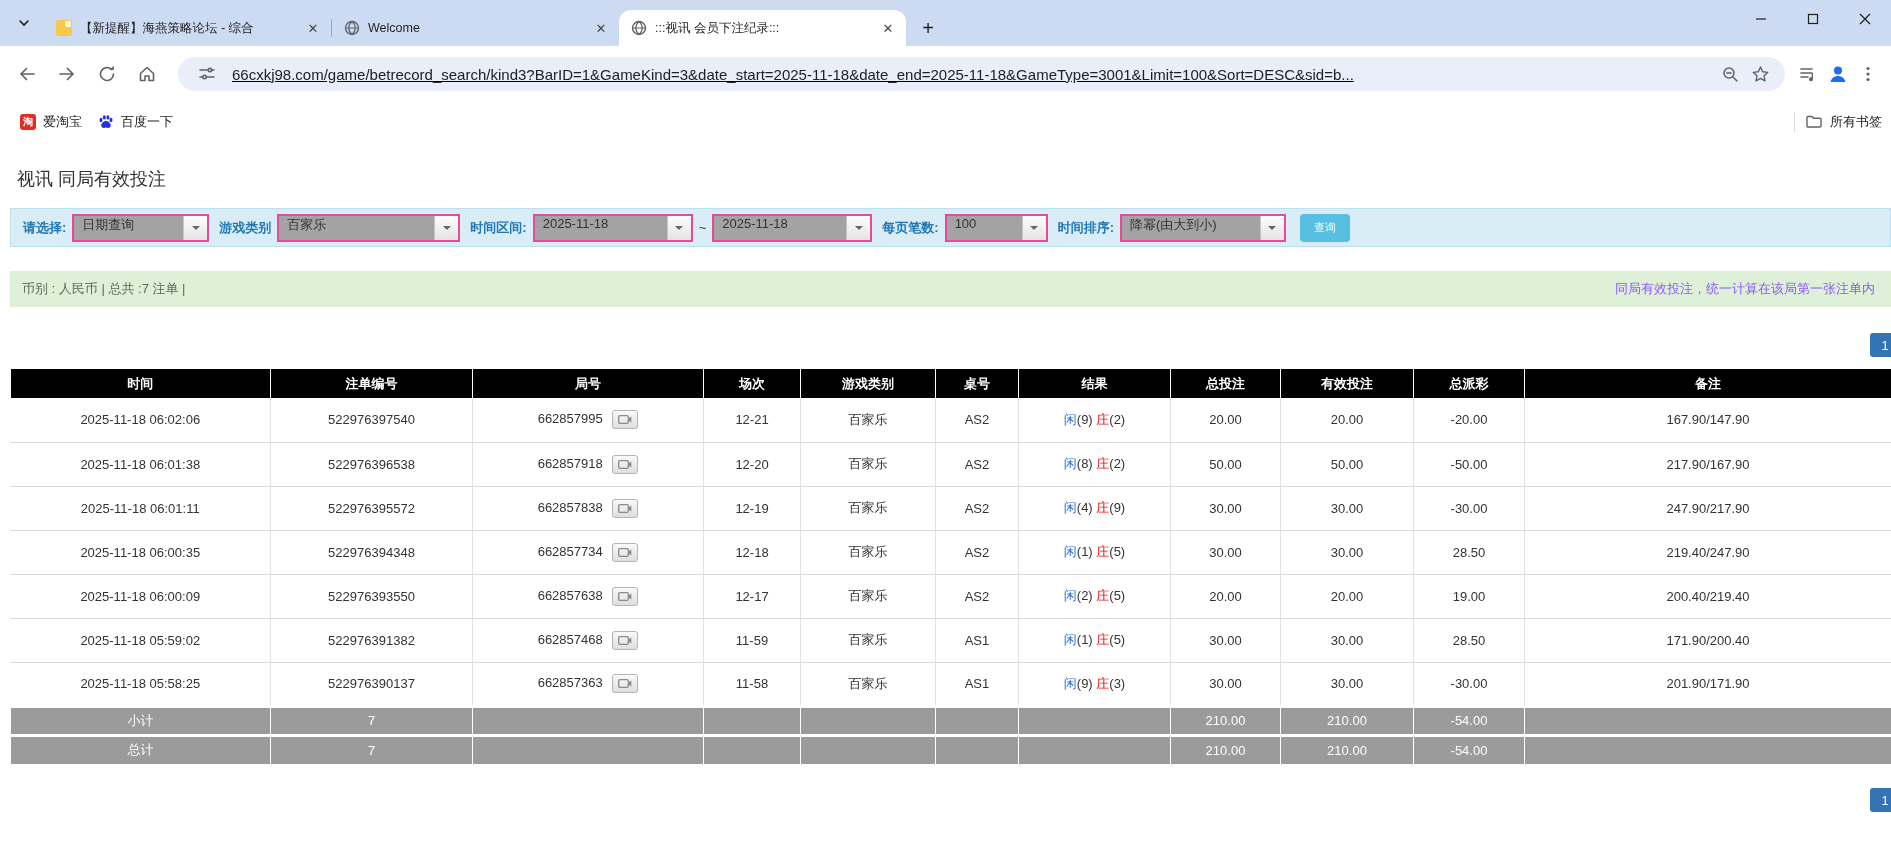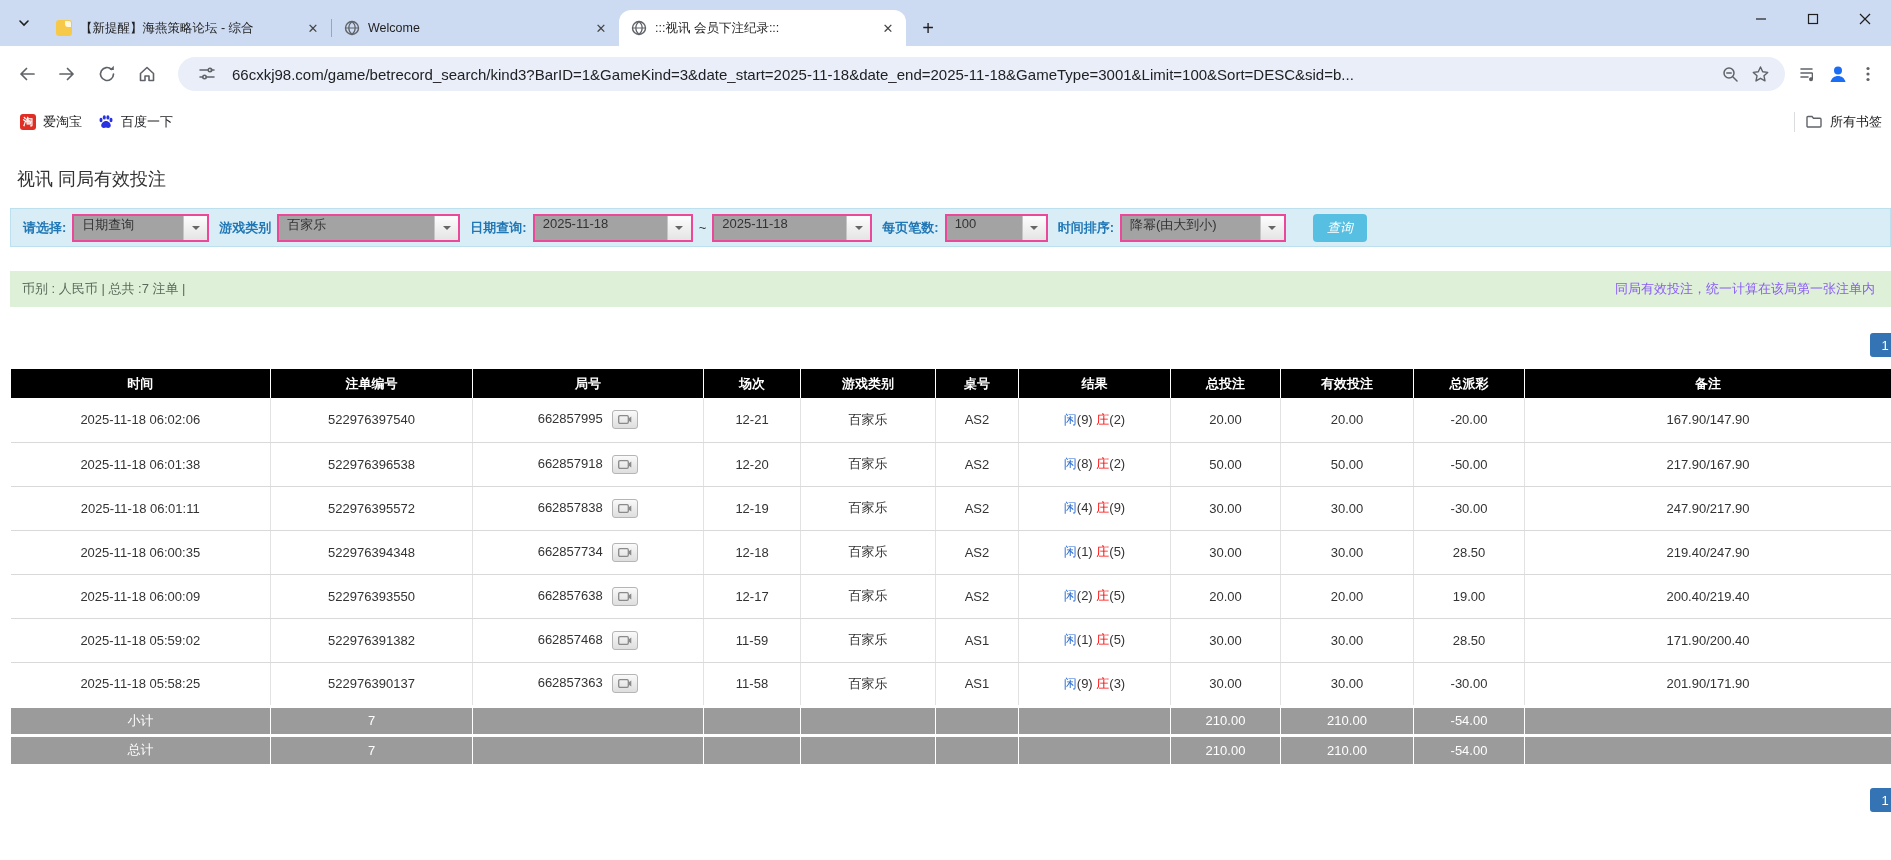--- a/index.html
+++ b/index.html
@@ -24,21 +24,21 @@
   .newtab-btn { width:28px; height:28px; margin:0 0 4px 8px; border:none; background:transparent;
     font-size:20px; color:#1f1f1f; border-radius:50%; cursor:pointer; line-height:1; }
   .win-controls { position:absolute; right:0; top:0; height:38px; display:flex; align-items:center; }
   .win-btn { width:52px; height:38px; display:flex; align-items:center; justify-content:center;
     color:#1f1f1f; cursor:pointer; }
 
   .toolbar { height:56px; background:#fff; display:flex; align-items:center; padding:0 8px 0 10px; }
   .nav-btn { width:34px; height:34px; border:none; background:transparent; border-radius:50%;
     display:flex; align-items:center; justify-content:center; margin-right:6px; cursor:pointer; color:#5f6368; }
   .omnibox { flex:1; height:34px; background:#e9eef8; border-radius:17px; display:flex; align-items:center;
-    padding:0 10px 0 14px; margin:0 8px; min-width:0; }
+    padding:0 10px 0 14px; margin:0 8px; min-width:0;text-decoration:underline; }
   .omnibox .url { flex:1; font-size:15px; color:#202124; white-space:nowrap; overflow:hidden; margin-left:10px; }
   .pill-icon { width:30px; height:30px; display:flex; align-items:center; justify-content:center;
     border-radius:50%; color:#5f6368; cursor:pointer; flex:none; }
   .toolbar-right { display:flex; align-items:center; flex:none; }
 
   .bookmarksbar { height:40px; background:#fff; display:flex; align-items:center; padding:0 0 0 12px; }
   .bm-item { display:flex; align-items:center; gap:7px; padding:4px 8px; border-radius:8px;
     font-size:13px; color:#202124; cursor:pointer; }
   .bm-fav-taobao { width:16px; height:16px; background:#e02e24; border-radius:3px; color:#fff;
     font-size:10px; display:flex; align-items:center; justify-content:center; font-weight:700; }
@@ -53,21 +53,21 @@
   .filterbar { margin-left:10px; width:calc(100% - 10px); height:39px; background:#d9edf7;
     border:1px solid #bce0ee; display:flex; align-items:center; padding:0 8px; gap:6px; }
   .f-label { font-size:13px; font-weight:700; color:#2077b4; white-space:nowrap; margin-left:4px; }
   .combo { height:28px; background:#a3a3a3; border:2px solid #ec4899; display:flex; align-items:flex-start; }
   .combo-text { flex:1; font-size:13px; color:#333; padding-left:8px; white-space:nowrap; overflow:hidden; }
   .combo-btn { width:24px; height:100%; background:linear-gradient(#fdfdfd,#e4e4e4); border-left:1px solid #c5c5c5;
     display:flex; align-items:center; justify-content:center; cursor:pointer; flex:none; }
   .caret { width:0; height:0; border:4px solid transparent; border-top-color:#666; margin-top:4px; }
   .tilde { font-size:13px; color:#333; }
   .search-btn { height:28px; padding:0 14px; background:#57bfe1; color:#fff; border:none; border-radius:4px;
-    font-size:13px; cursor:pointer; margin-left:21px;font-style:italic; }
+    font-size:11px; cursor:pointer; margin-left:8px; }
 
   .infobar { margin:24px 0 0 10px; width:calc(100% - 10px); height:36px; background:#dff0d8;
     display:flex; align-items:center; justify-content:space-between; padding:0 16px 0 12px; }
   .infobar .left { font-size:13px; color:#5a6a5a; }
   .infobar .right { font-size:13px; color:#8b5cf6; }
 
   .pager-row { height:24px; position:relative; }
   .pager-row.top { margin-top:26px; }
   .pager-row.bottom { margin-top:24px; }
   .page-btn { position:absolute; right:-9px; top:0; width:30px; height:24px; background:#3474b5;
@@ -253,21 +253,21 @@
   </div>
 
   <span class="f-label">游戏类别</span>
   <div class="combo" style="width:183px">
     <span class="combo-text">百家乐</span>
     <span class="combo-btn">
         <i class="caret"></i>
       </span>
   </div>
 
-  <span class="f-label">日期查询:</span>
+  <span class="f-label">时间区间:</span>
   <div class="combo" style="width:160px">
     <span class="combo-text">2025-11-18</span>
     <span class="combo-btn">
         <i class="caret"></i>
       </span>
   </div>
   <span class="tilde">~</span>
   <div class="combo" style="width:160px">
     <span class="combo-text">2025-11-18</span>
     <span class="combo-btn">

